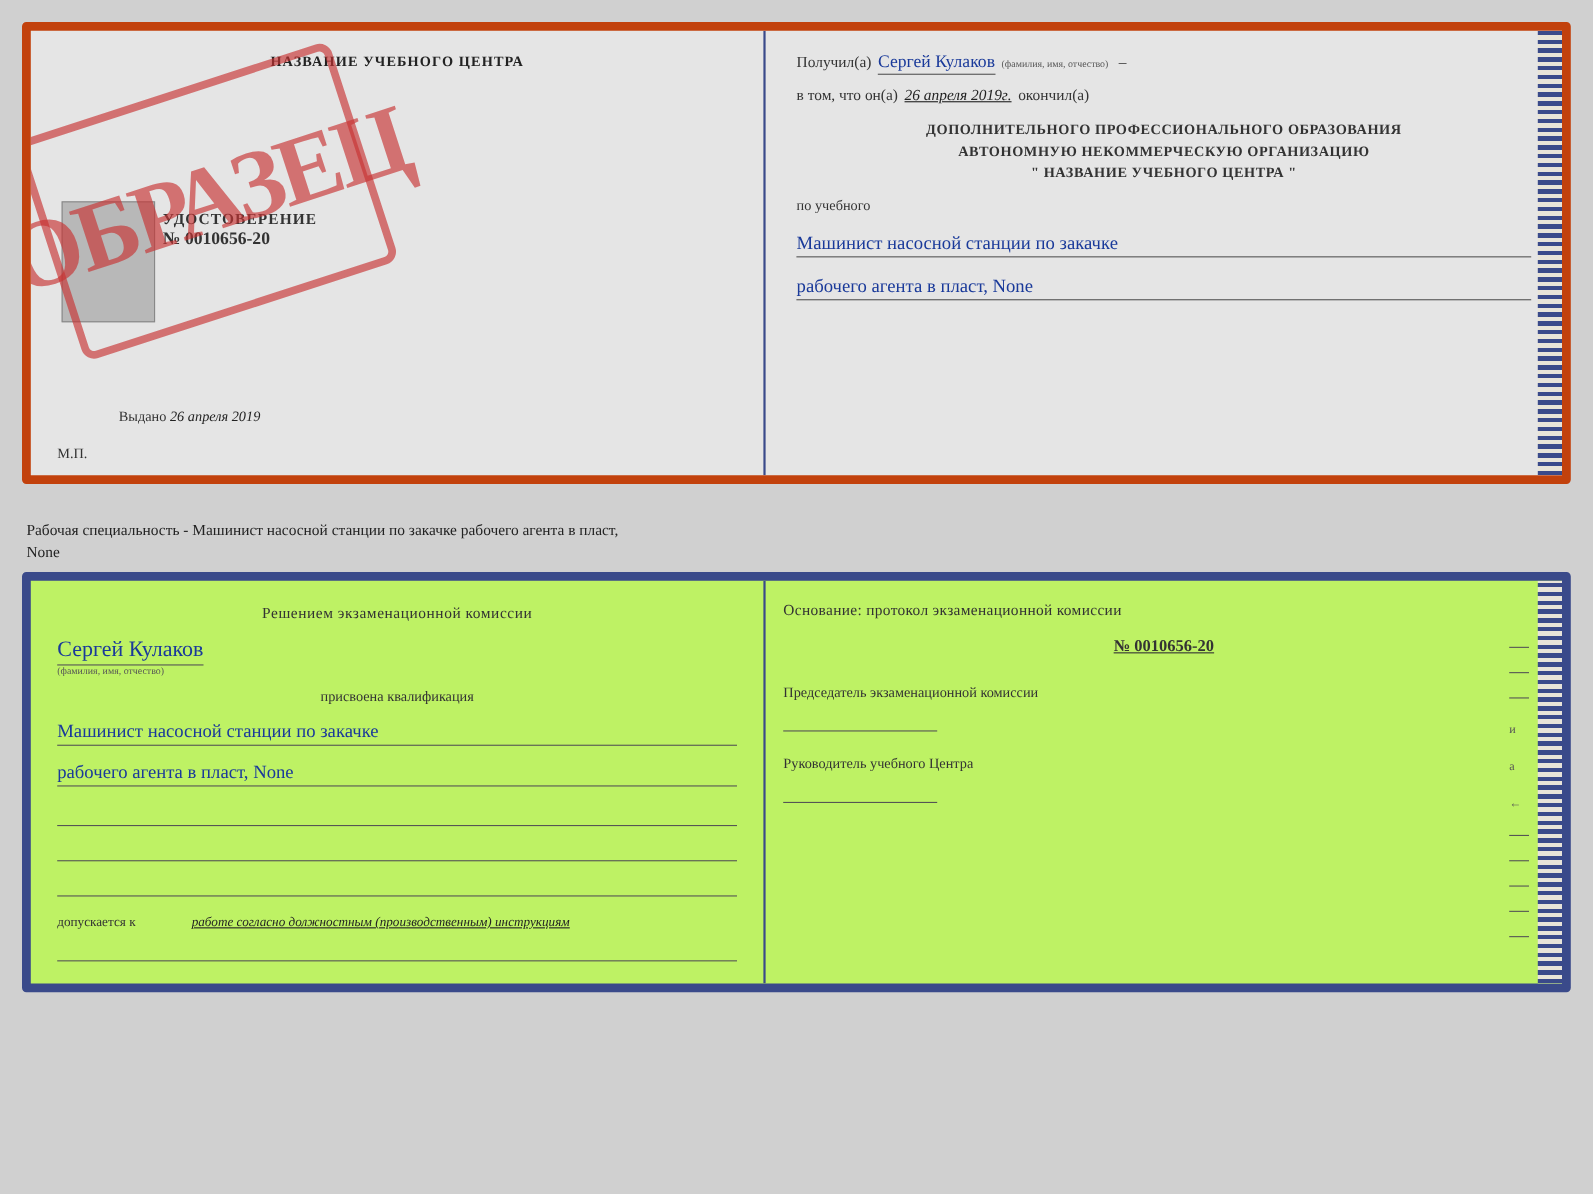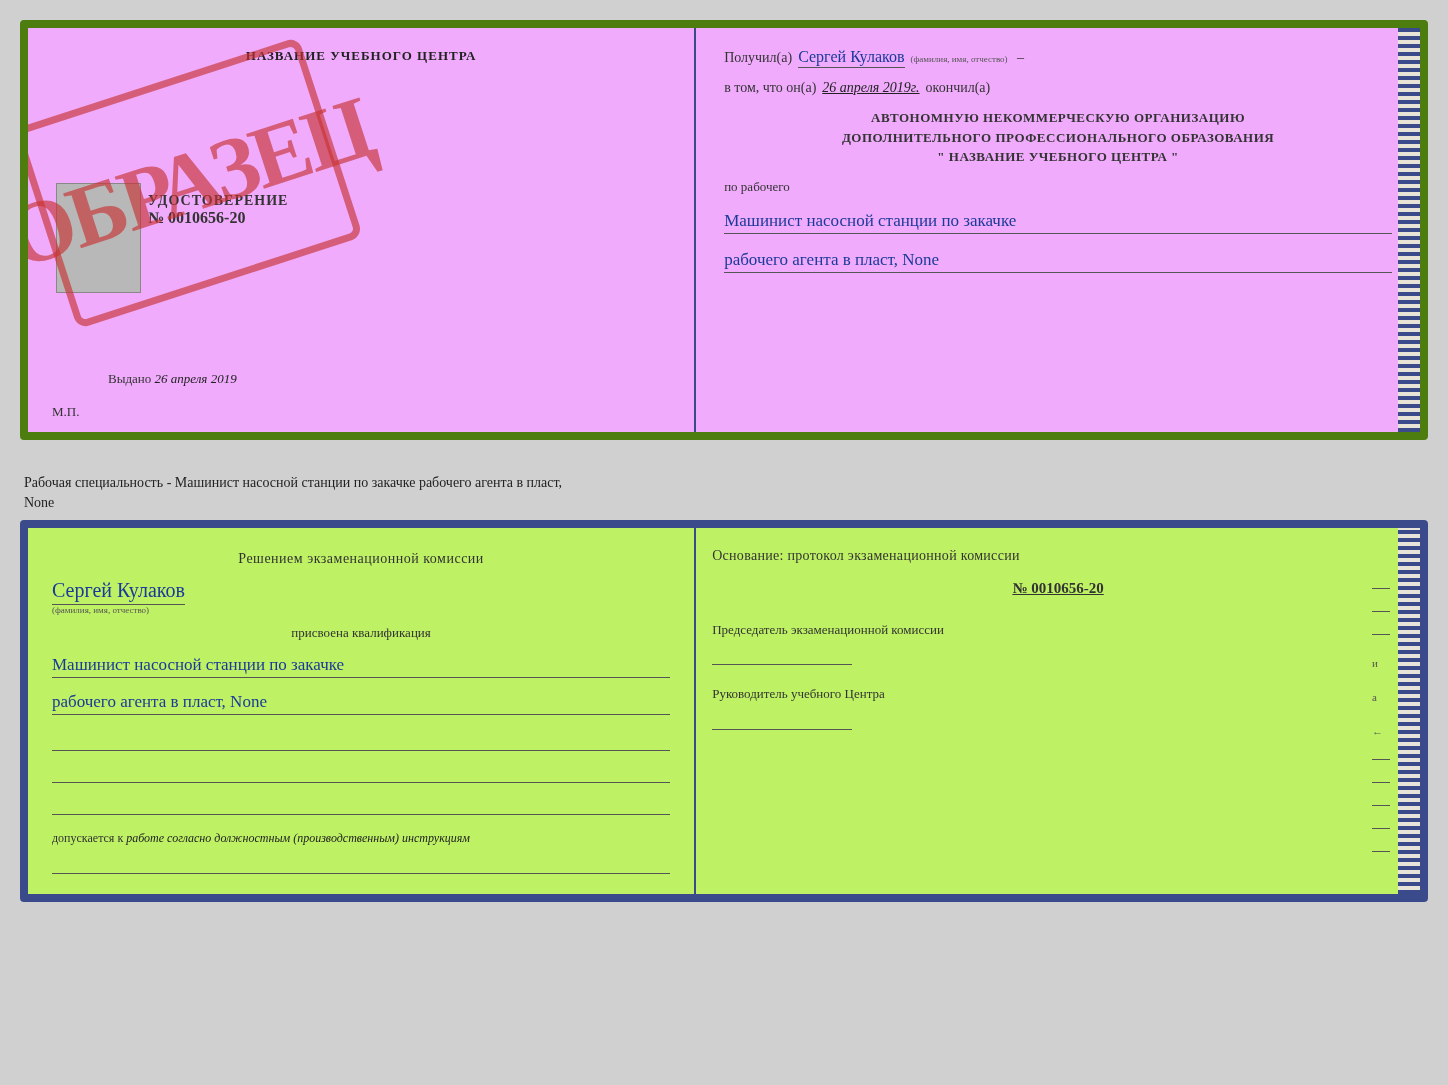--- a/index.html
+++ b/index.html
@@ -13,22 +13,22 @@
 
     .page-container {
       display: flex;
       flex-direction: column;
       gap: 8px;
     }
 
     
     .certificate-top {
       display: flex;
-      background: #f0abfc;
-      border: 8px solid #4d7c0f;
+      background: #e5e5e5;
+      border: 8px solid #c2410c;
       border-radius: 4px;
       min-height: 420px;
       position: relative;
       overflow: hidden;
     }
 
     .cert-left {
       width: 48%;
       border-right: 2px solid #3a4a8a;
       padding: 20px 24px;
@@ -262,21 +262,23 @@
     }
 
     .dopuskaetsya-line {
       font-size: 12px;
       color: #333;
       margin-top: 6px;
     }
 
     .dopusk-italic {
       font-style: italic;
+      text-decoration: underline;
       color: #222;
+      margin-left: 48px;
     }
 
     
     .osnovanie-text {
       font-size: 14px;
       color: #333;
       letter-spacing: 0.3px;
     }
 
     .protocol-number {
@@ -402,26 +404,26 @@
         <span>&nbsp;–</span>
       </div>
 
       <div class="vtom-line">
         <span>в том, что он(а)</span>
         <span class="underlined-date">26 апреля 2019г.</span>
         <span>окончил(а)</span>
       </div>
 
       <div class="org-block">
+        <div>ДОПОЛНИТЕЛЬНОГО ПРОФЕССИОНАЛЬНОГО ОБРАЗОВАНИЯ</div>
         <div>АВТОНОМНУЮ НЕКОММЕРЧЕСКУЮ ОРГАНИЗАЦИЮ</div>
-        <div>ДОПОЛНИТЕЛЬНОГО ПРОФЕССИОНАЛЬНОГО ОБРАЗОВАНИЯ</div>
         <div>"    НАЗВАНИЕ УЧЕБНОГО ЦЕНТРА    "</div>
       </div>
 
-      <div class="po-professii">по рабочего</div>
+      <div class="po-professii">по учебного</div>
       <span class="handwritten-big">Машинист насосной станции по закачке</span>
       <span class="handwritten-big">рабочего агента в пласт, None</span>
 
     </div>
 
     <div class="side-decorations"></div>
   </div>
 
   <div class="specialty-text">
     <span>Рабочая специальность - Машинист насосной станции по закачке рабочего агента в пласт,</span><br>

